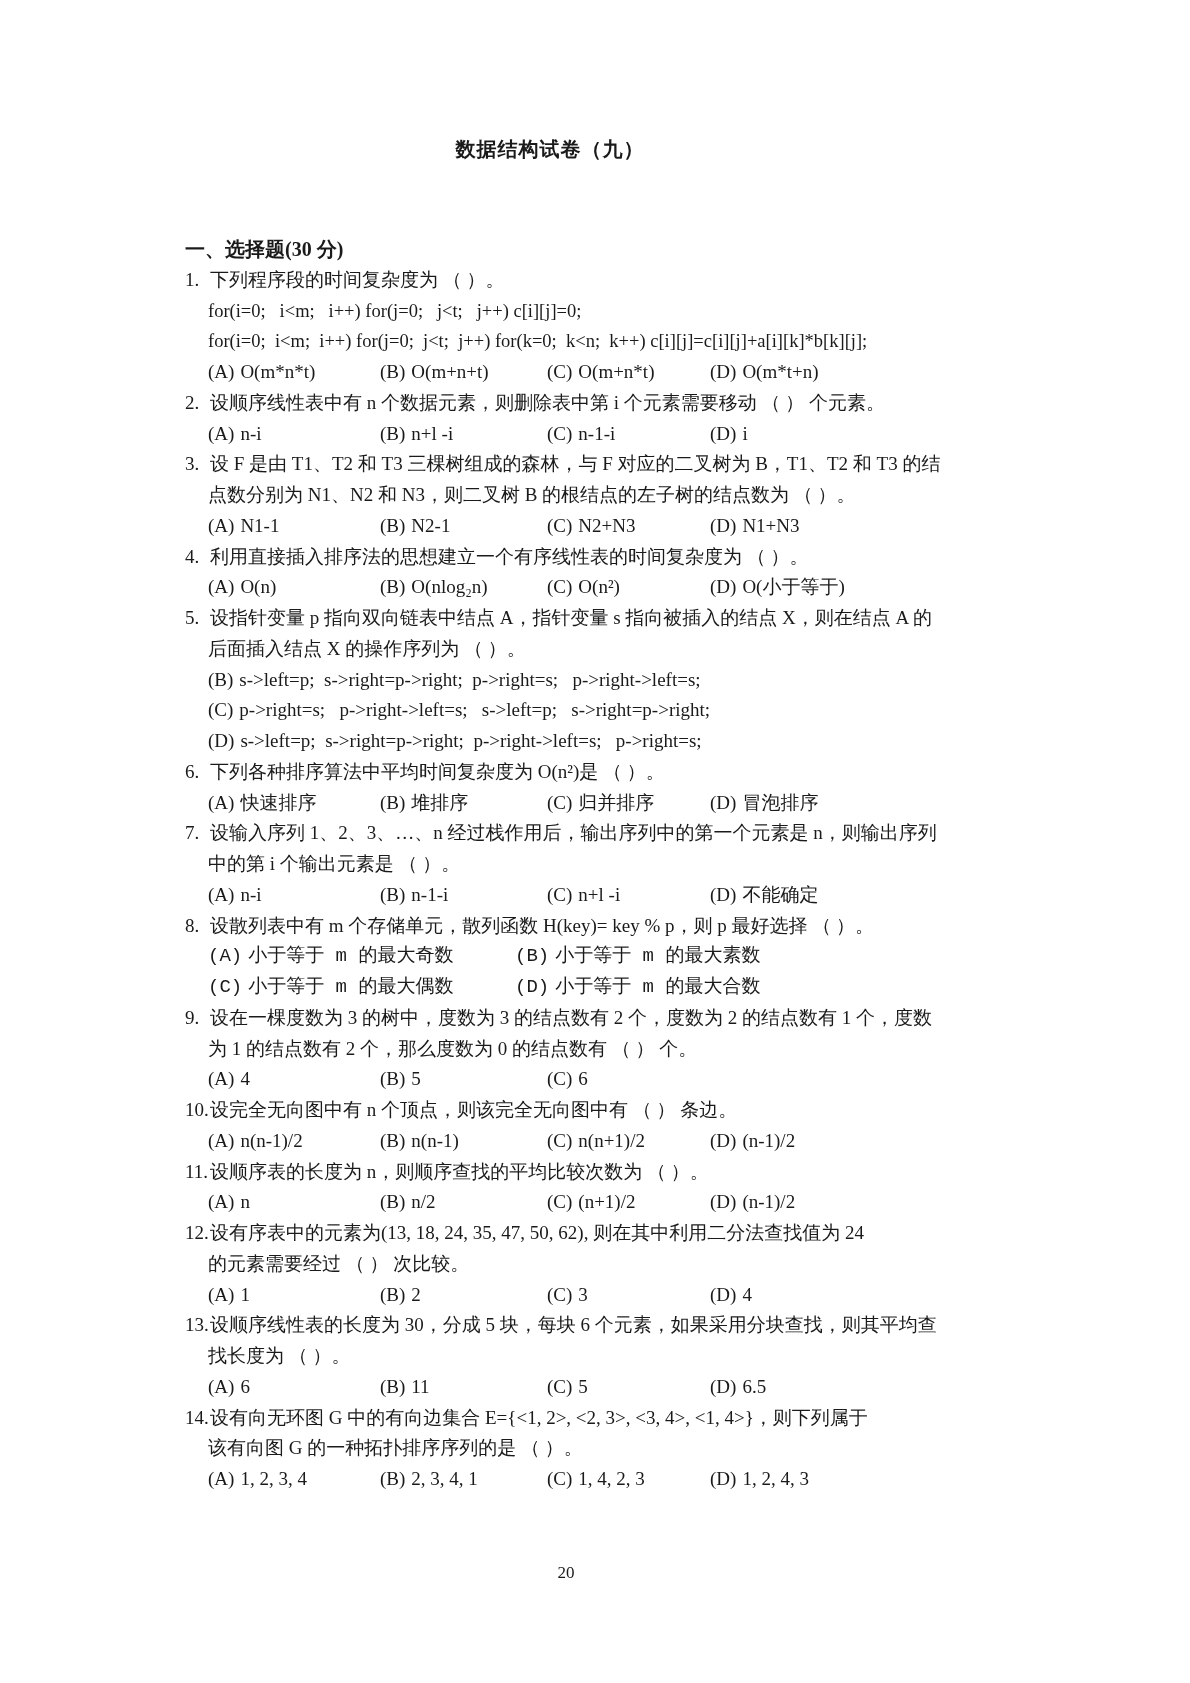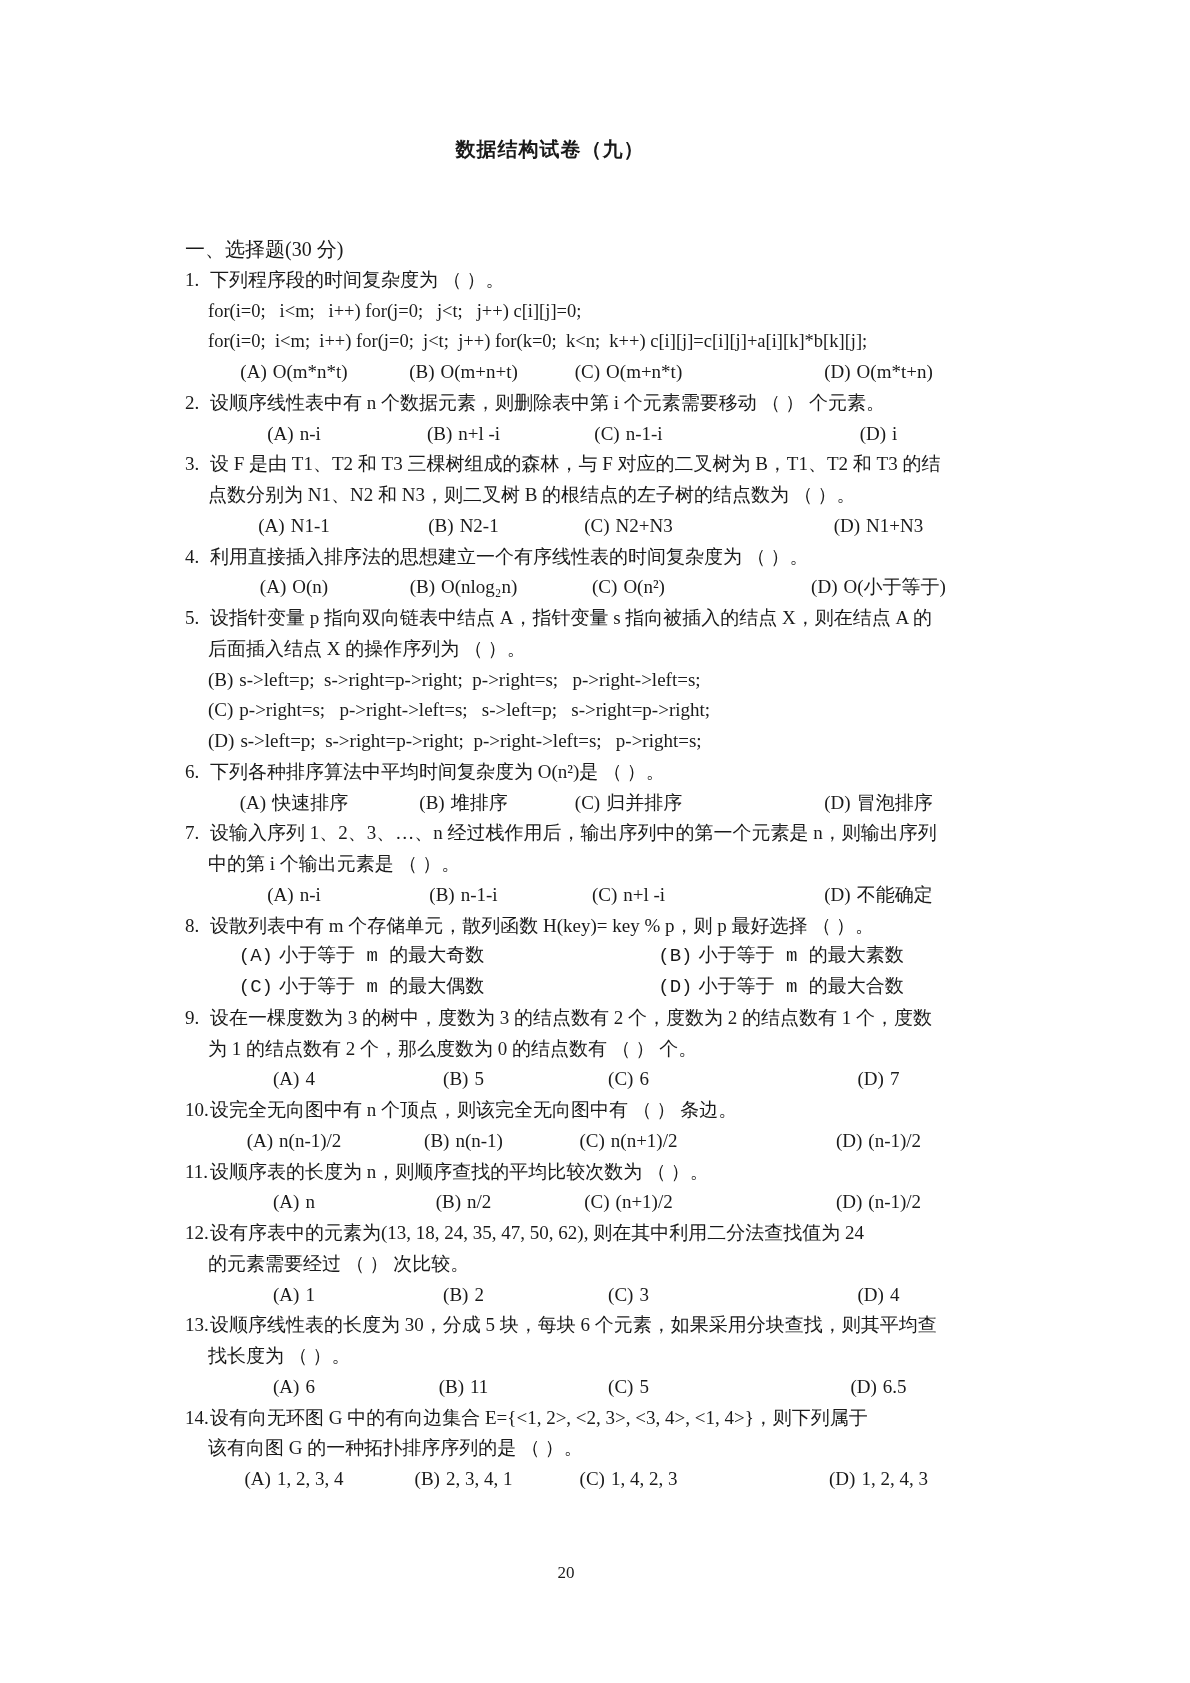--- a/index.html
+++ b/index.html
@@ -9,28 +9,28 @@
     overflow:hidden;
   }
   .page-title{
     position:absolute;top:136px;left:45px;width:1010px;
     text-align:center;font-size:20px;font-weight:bold;letter-spacing:1px;
   }
   .content{
     position:absolute;left:185px;top:234px;width:862px;
   }
   .row{line-height:30.75px;min-height:30.75px;font-size:19px;}
-  .row.heading{font-weight:normal;font-size:20px;}
+  .row.heading{font-weight:bold;font-size:20px;}
   .qnum{display:inline-block;min-width:25px;}
   .row.cont,.row.code,.row.opts{padding-left:23px;}
   .row.code{white-space:pre;font-size:18.5px;}
   .cols-four{display:grid;grid-template-columns:172px 167px 163px auto;}
   .cols-two{display:grid;grid-template-columns:307px auto;font-family:Liberation Mono, monospace;}
   .cols-one{display:block;}
-  .opt{white-space:pre;text-align:center;}
+  .opt{white-space:pre;}
   .optlabel{margin-right:6px;}
   .page-number{
     position:absolute;top:1563px;left:61px;width:1010px;
     text-align:center;font-size:17px;
   }
 </style>
 </head>
 <body>
 
 <div class="page-title">数据结构试卷（九）</div>
@@ -96,21 +96,20 @@
     <div class="row opts cols-two">
       <span class="opt"><span class="optlabel">(C)</span><span class="opttext">小于等于 m 的最大偶数</span></span>
       <span class="opt"><span class="optlabel">(D)</span><span class="opttext">小于等于 m 的最大合数</span></span>
     </div>
     <div class="row q"><span class="qnum">9.</span><span class="qtext">设在一棵度数为 3 的树中，度数为 3 的结点数有 2 个，度数为 2 的结点数有 1 个，度数</span></div>
     <div class="row cont">为 1 的结点数有 2 个，那么度数为 0 的结点数有 （ ） 个。</div>
     <div class="row opts cols-four">
       <span class="opt"><span class="optlabel">(A)</span><span class="opttext">4</span></span>
       <span class="opt"><span class="optlabel">(B)</span><span class="opttext">5</span></span>
       <span class="opt"><span class="optlabel">(C)</span><span class="opttext">6</span></span>
-      <span class="opt"><span class="optlabel">(D)</span><span class="opttext">7</span></span>
     </div>
     <div class="row q"><span class="qnum">10.</span><span class="qtext">设完全无向图中有 n 个顶点，则该完全无向图中有 （ ） 条边。</span></div>
     <div class="row opts cols-four">
       <span class="opt"><span class="optlabel">(A)</span><span class="opttext">n(n-1)/2</span></span>
       <span class="opt"><span class="optlabel">(B)</span><span class="opttext">n(n-1)</span></span>
       <span class="opt"><span class="optlabel">(C)</span><span class="opttext">n(n+1)/2</span></span>
       <span class="opt"><span class="optlabel">(D)</span><span class="opttext">(n-1)/2</span></span>
     </div>
     <div class="row q"><span class="qnum">11.</span><span class="qtext">设顺序表的长度为 n，则顺序查找的平均比较次数为 （ ）。</span></div>
     <div class="row opts cols-four">

